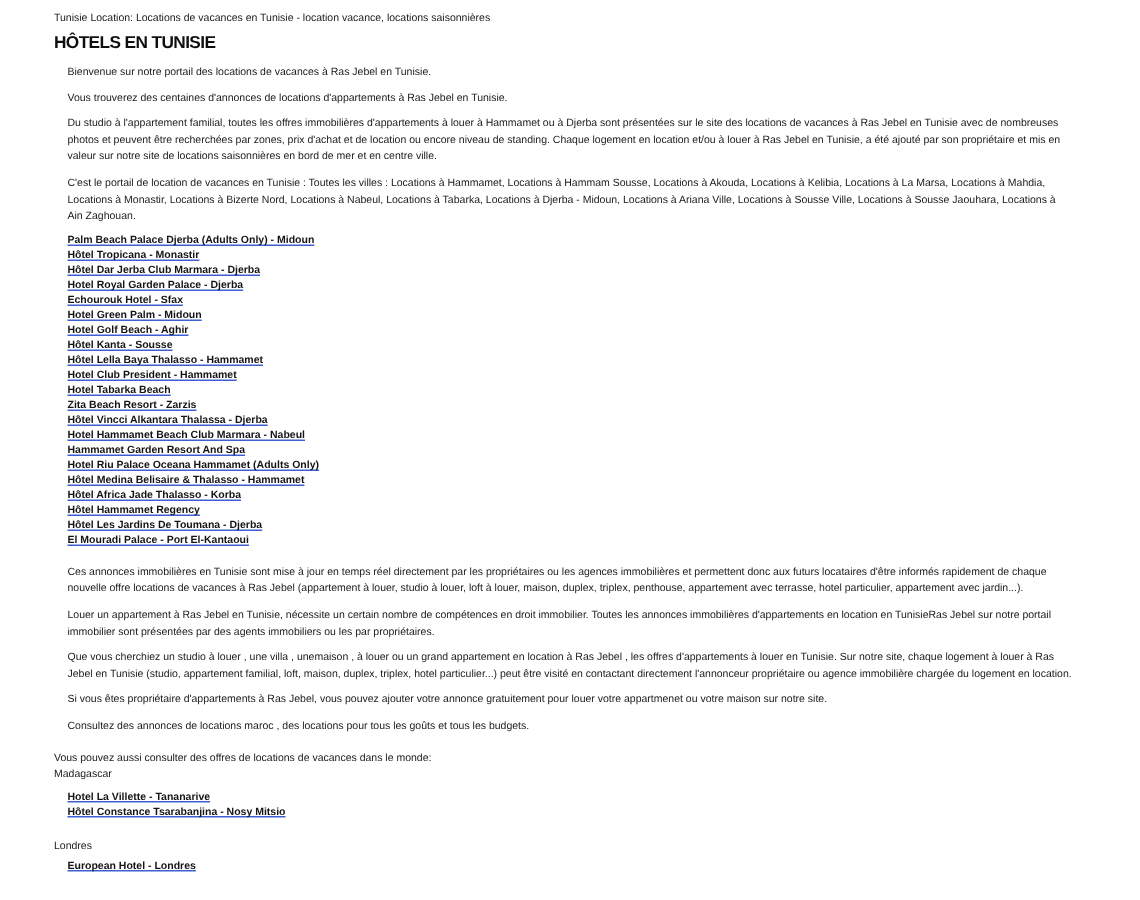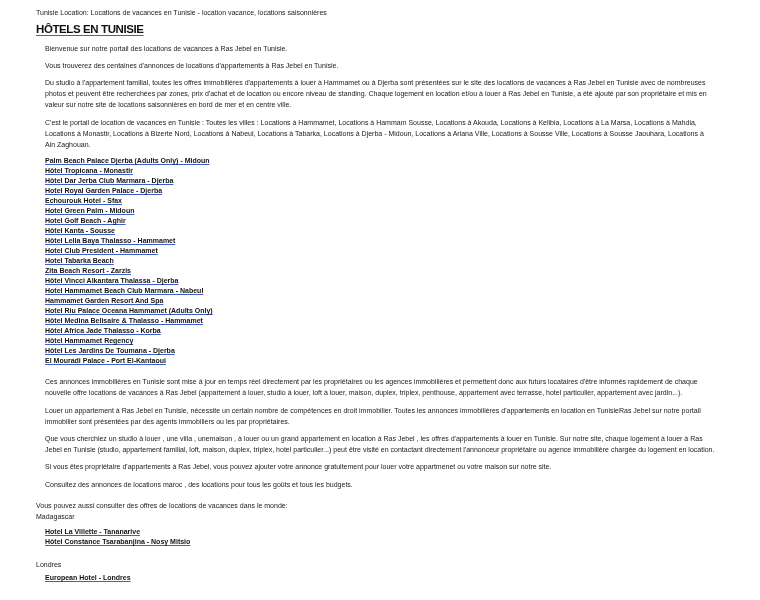--- a/index.html
+++ b/index.html
@@ -24,21 +24,20 @@
   h1 {
     margin: 3px 0 7px 0;
     font-size: 11.5px;
     letter-spacing: -0.4px;
     line-height: 14px;
     display: block;
   }
   h1 a {
     font-weight: bold;
     color: #0f0f0f;
-    text-decoration: underline;
     text-decoration-color: #3d5fd1;
     text-decoration-thickness: 1px;
     text-underline-offset: 2px;
     cursor: pointer;
   }
   .indent { margin-left: 9px; }
   p.body-text {
     font-size: 7px;
     line-height: 11.2px;
     margin: 6px 0;

